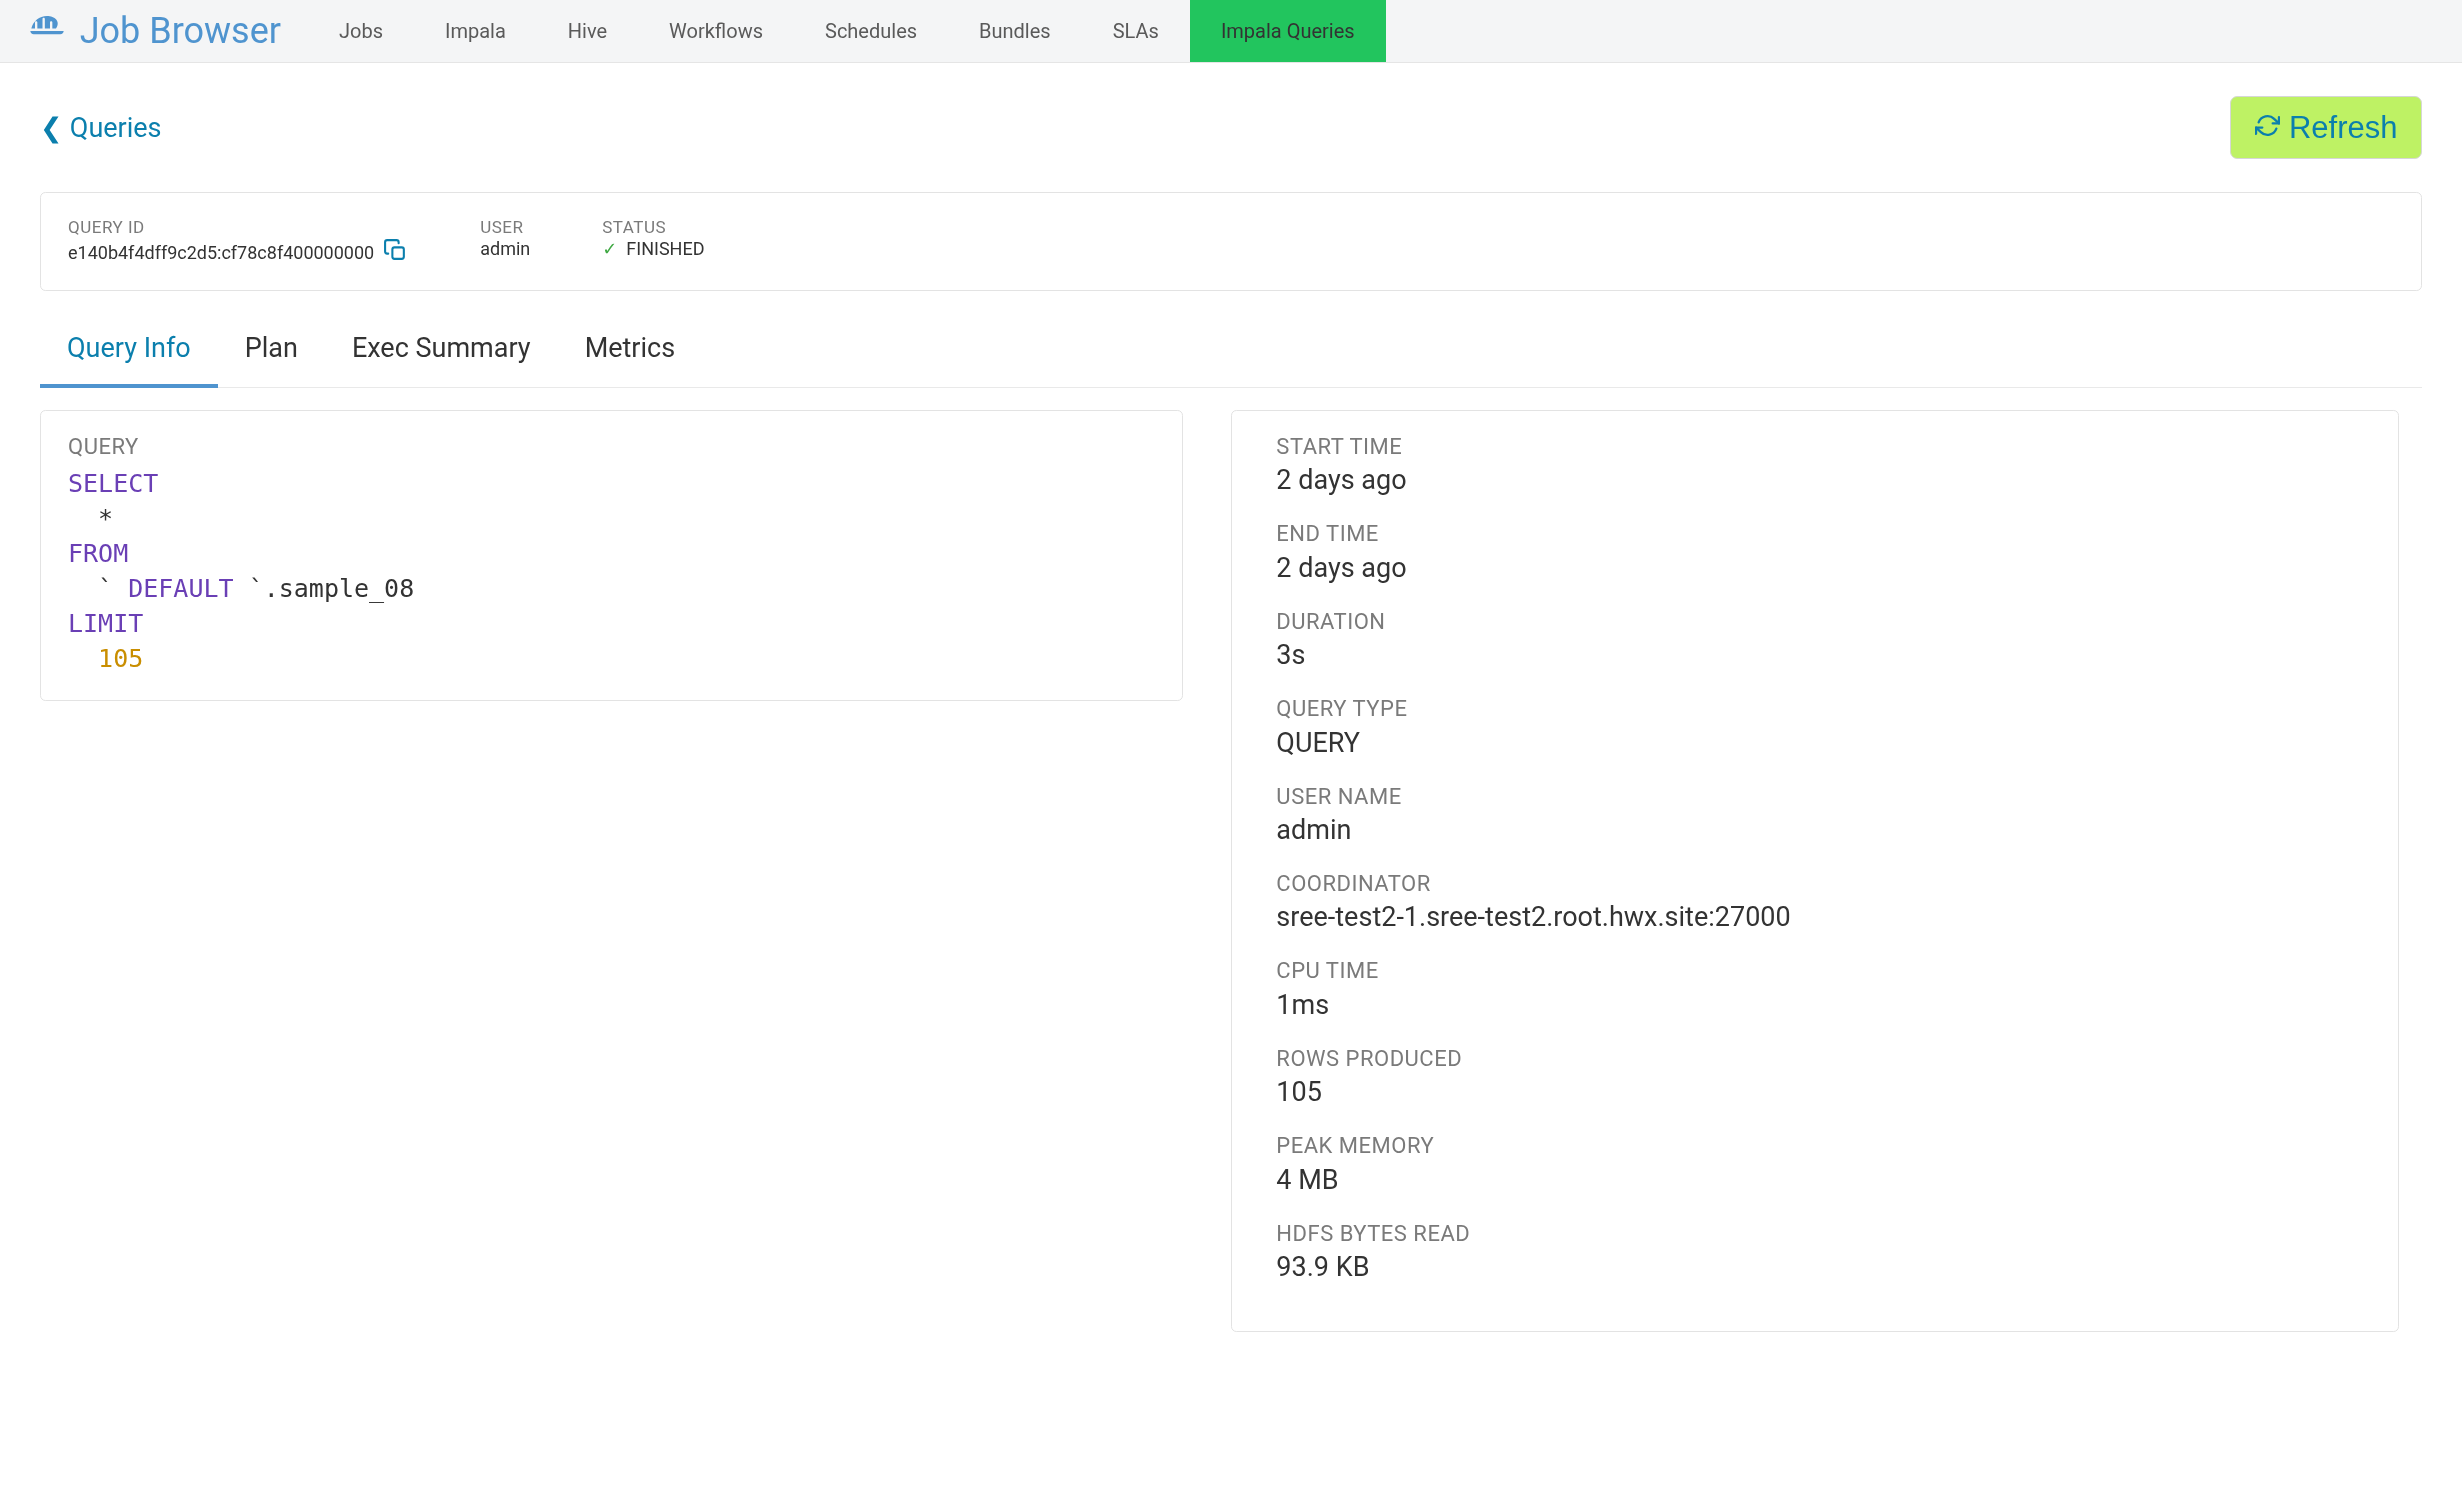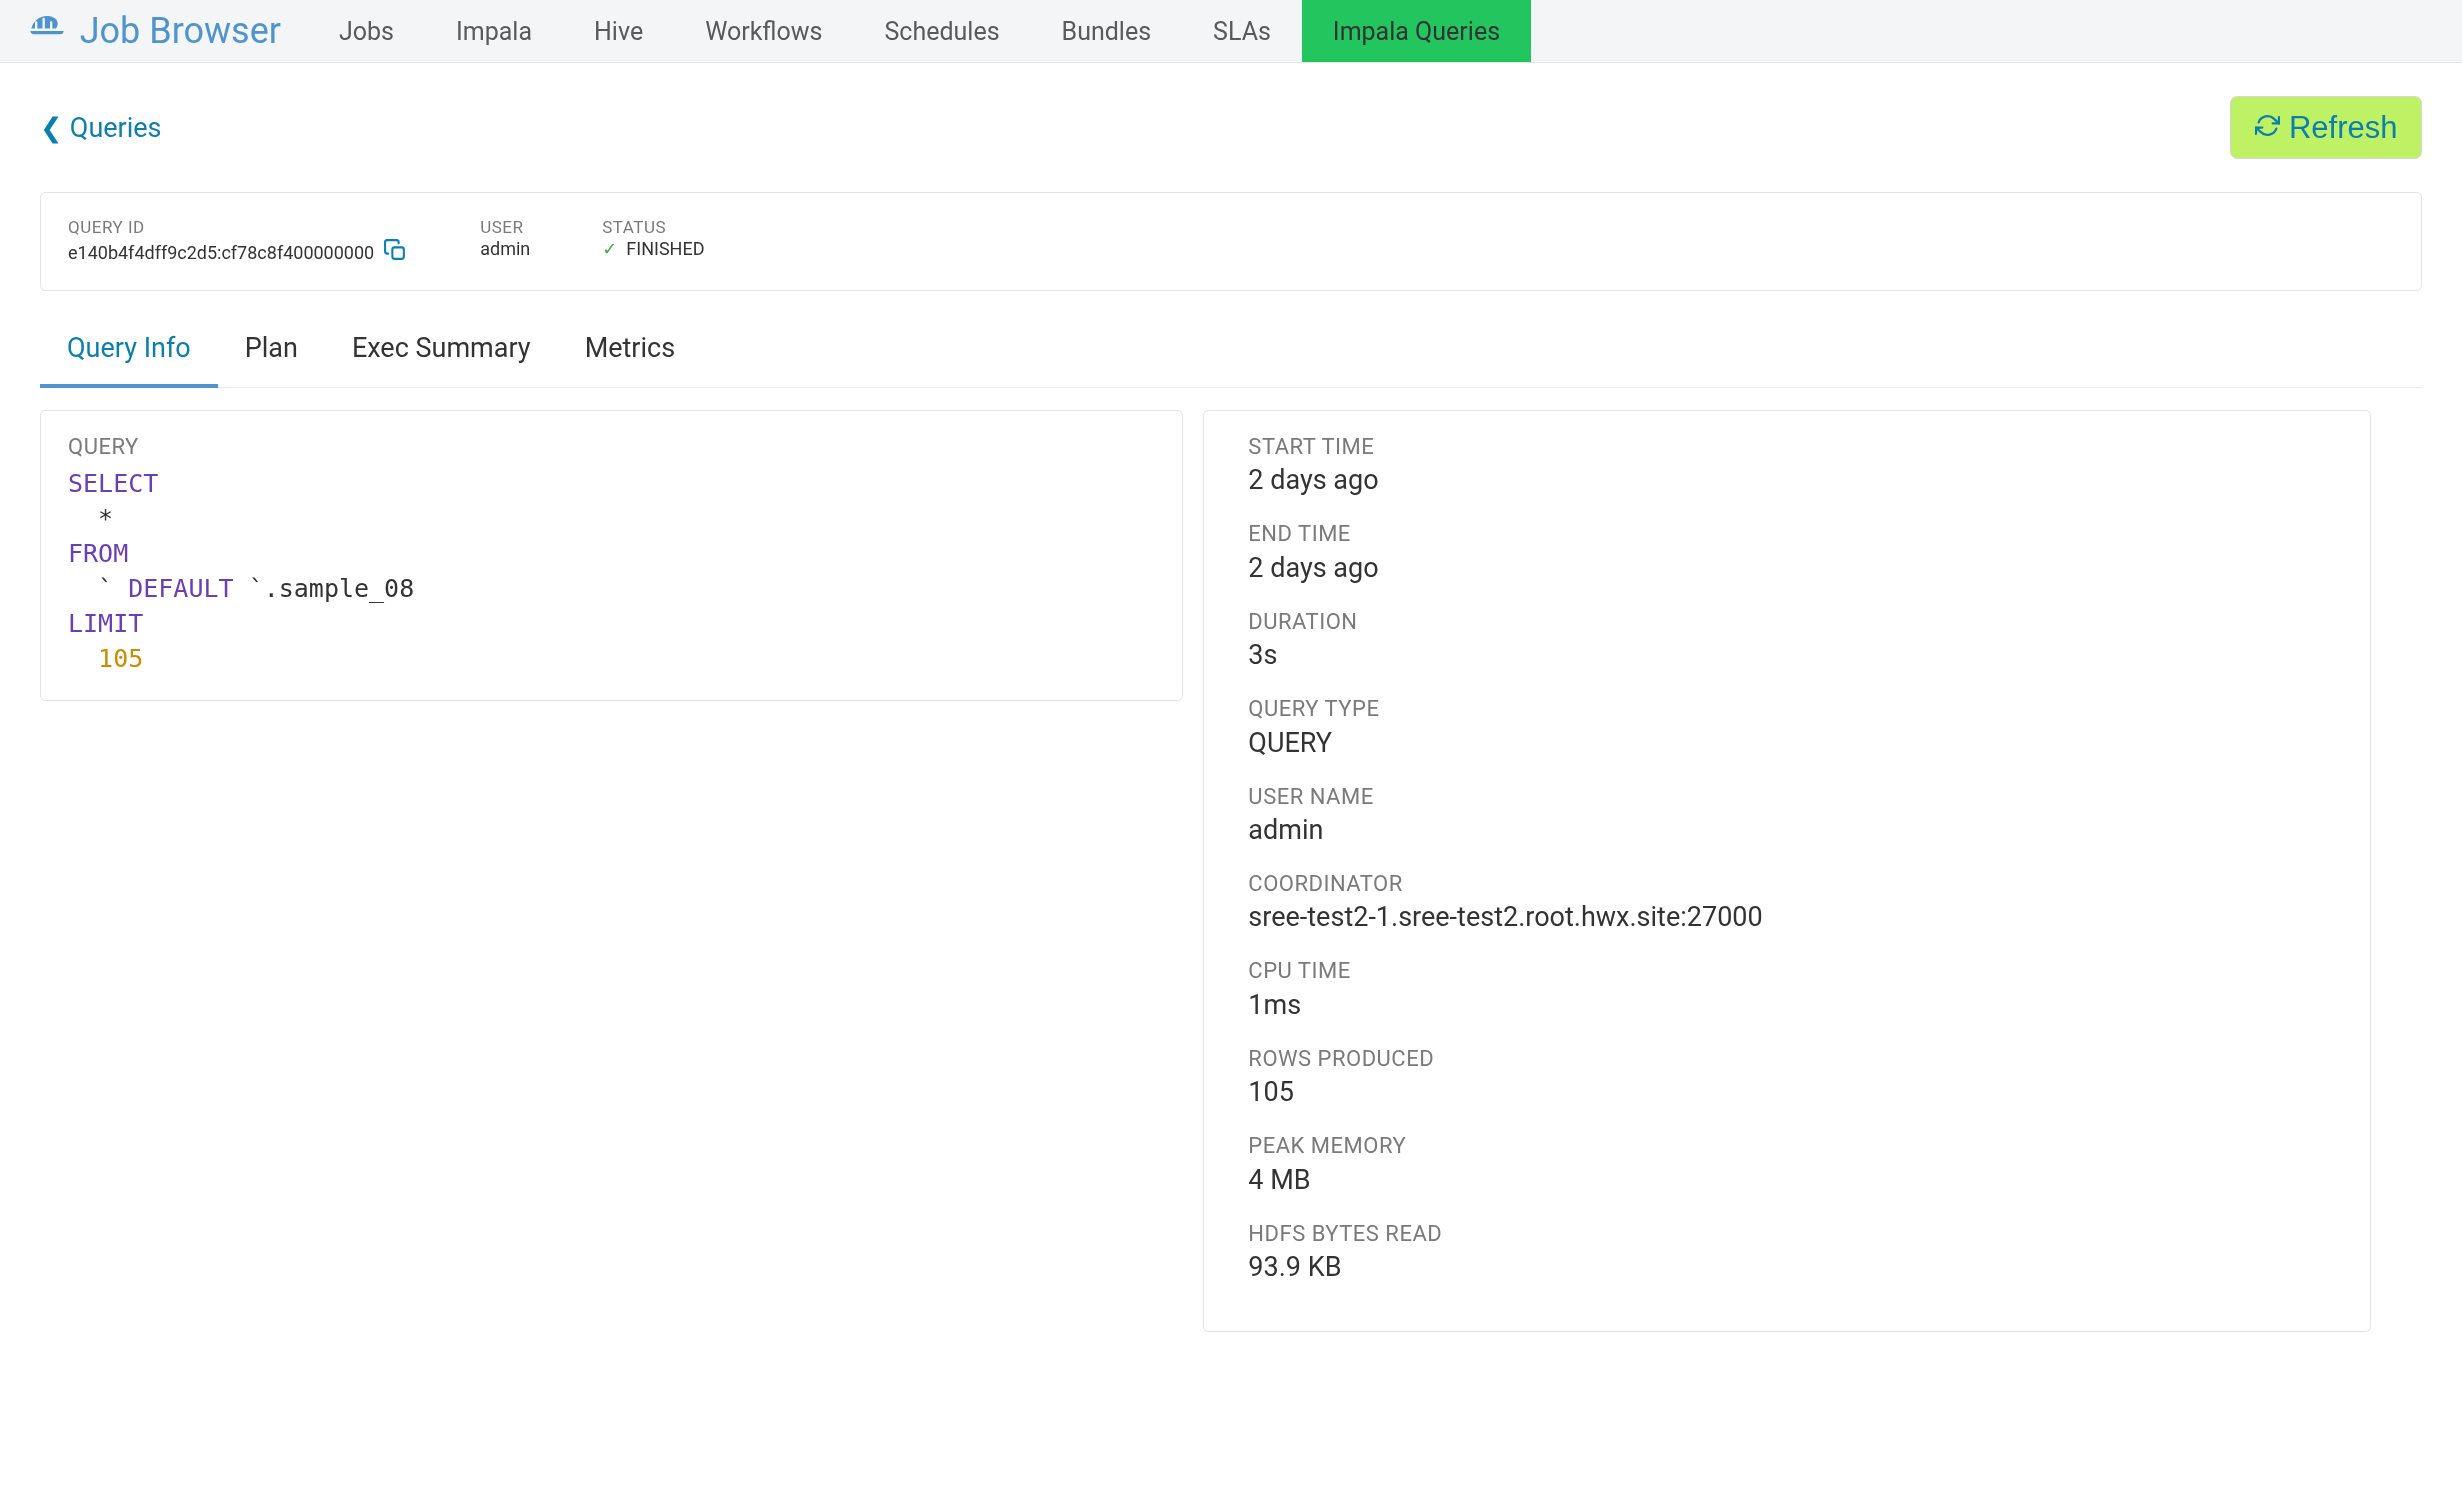--- a/index.html
+++ b/index.html
@@ -35,21 +35,21 @@
     display: flex;
     height: 100%;
     align-items: stretch;
   }
   .nav-tab {
     display: flex;
     align-items: center;
     padding: 0 31px;
     color: #5a5a5a;
     cursor: pointer;
-    font-size: 25px;
+    font-size: 20px;
   }
   .nav-tab.active {
     background: #22c55e;
     color: #333;
   }
   .page-content {
     padding: 33px 40px;
   }
   .page-header-row {
     display: flex;
@@ -122,21 +122,21 @@
     cursor: pointer;
     border-bottom: 4.5px solid transparent;
     margin-bottom: -1.8px;
   }
   .detail-tab.active {
     color: #0b7fad;
     border-bottom-color: #4f94cf;
   }
   .two-col {
     display: flex;
-    gap: 20px;
+    gap: 48px;
   }
   .panel {
     border: 1.8px solid #e3e3e3;
     border-radius: 5.4px;
     padding: 23.5px 27px;
     flex: 1;
     min-width: 0;
   }
   .panel-label {
     font-size: 22px;

